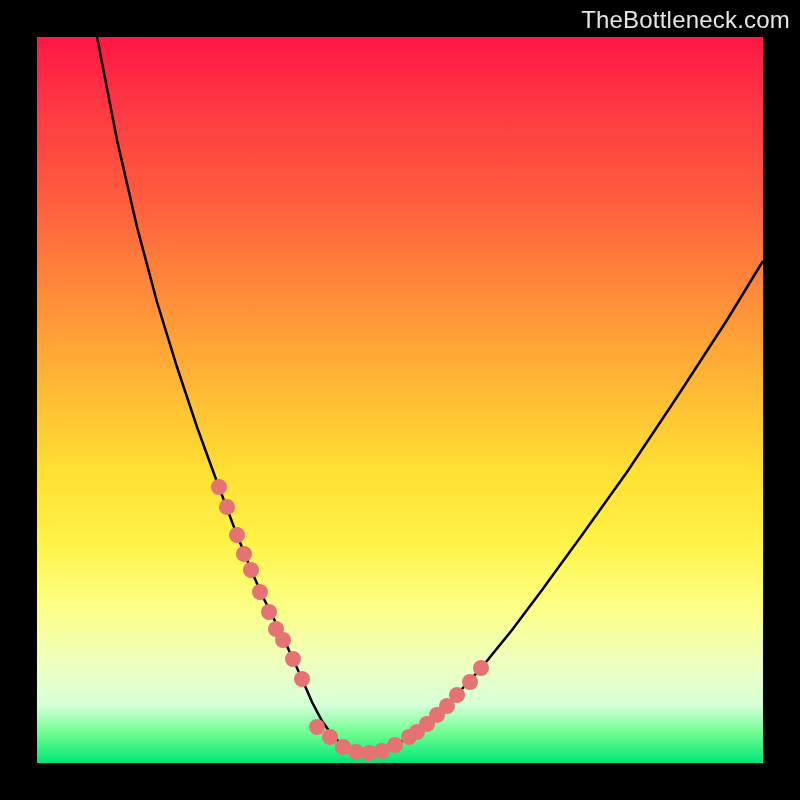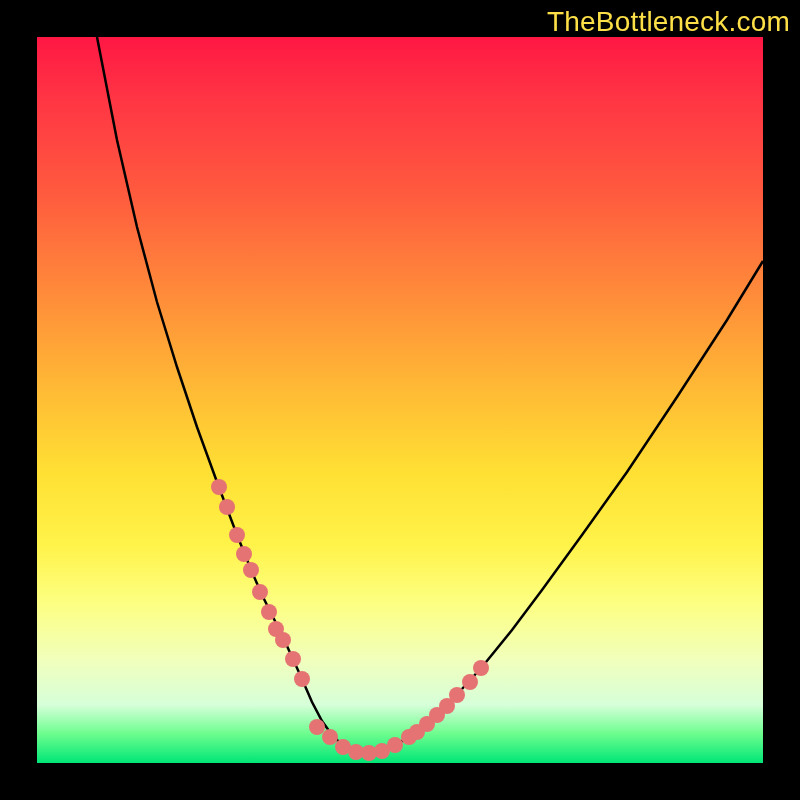--- a/index.html
+++ b/index.html
@@ -43,22 +43,22 @@
       #f0ffbd 86%,
       #d6ffd9 92%,
       #6cfd8e 96%,
       #00e676 100%
     );
   }
   .watermark {
     position: absolute;
     top: 6px;
     right: 10px;
-    color: #fde047;
-    font-size: 28px;
+    color: #e5e5e5;
+    font-size: 24px;
     font-weight: 500;
     z-index: 10;
     letter-spacing: 0.2px;
   }
   svg.curve-layer {
     position: absolute;
     left: 0;
     top: 0;
     width: 100%;
     height: 100%;

